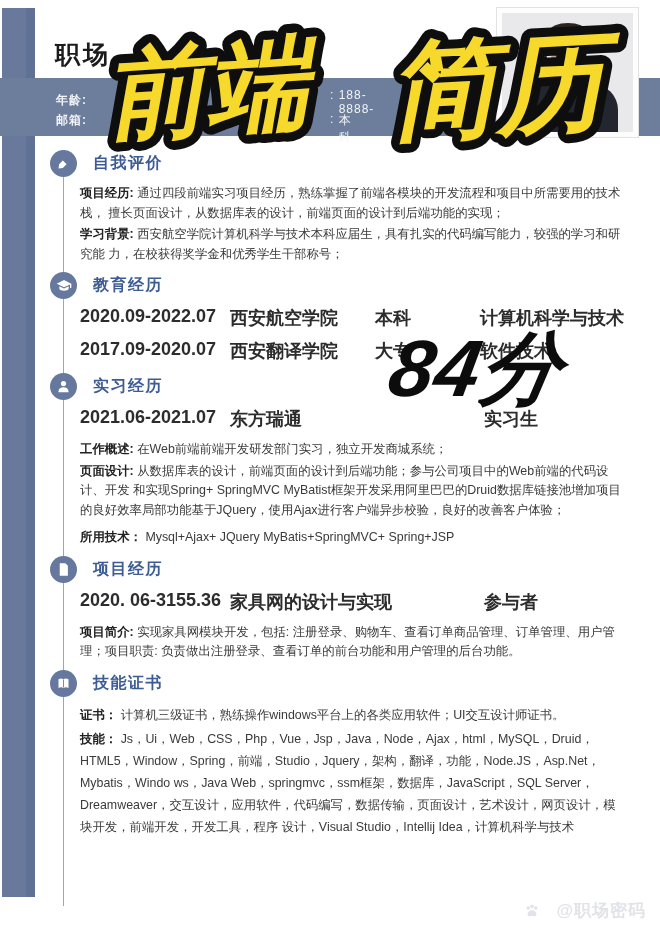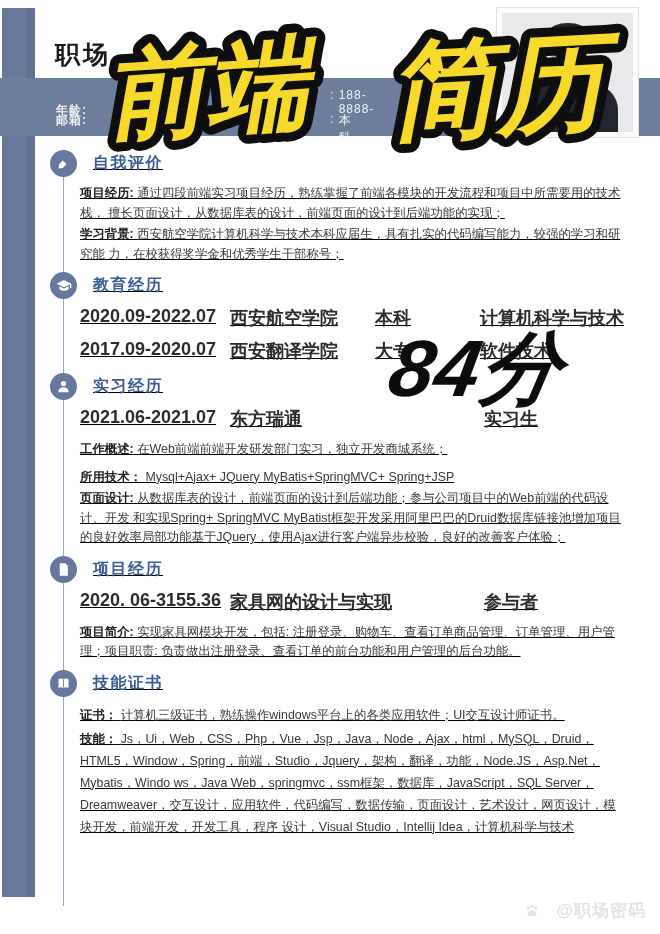--- a/index.html
+++ b/index.html
@@ -6,40 +6,40 @@
   .page{position:relative;width:660px;height:934px;background:#ffffff;overflow:hidden;
         font-family:"Liberation Sans",sans-serif;margin:0 auto;}
   
   .leftbar{position:absolute;left:2px;top:8px;width:33px;height:889px;background:#68799b;z-index:0;}
   .leftbar::after{content:"";position:absolute;right:0;top:0;width:9px;height:100%;background:#5f7194;}
   
   .name{position:absolute;left:55px;top:38px;font-size:25px;font-weight:bold;color:#1b1b1b;
         letter-spacing:3px;z-index:1;}
   .infoband{position:absolute;left:0;top:78px;width:660px;height:58px;background:#6d7e9c;z-index:1;}
   .infoband span{position:absolute;color:#f2f4f8;font-size:12px;letter-spacing:1px;}
-  .i-r1l{left:56px;top:24px;font-weight:bold;}
+  .i-r1l{left:56px;top:14px;font-weight:bold;}
   .i-r2l{left:56px;top:34px;font-weight:bold;}
   .i-r1v{left:330px;top:10px;}
   .i-r2v{left:330px;top:34px;}
   
   .photo{position:absolute;left:497px;top:8px;width:131px;height:119px;background:#fdfdfd;
          padding:5px;z-index:3;box-shadow:0 0 0 1px #e2e2e2;}
   .photo-inner{position:relative;width:100%;height:100%;background:#e9e9ec;overflow:hidden;}
   .p-head{position:absolute;left:50%;top:16px;transform:translateX(-50%);width:34px;height:42px;
           background:#c9a183;border-radius:46% 46% 42% 42%;}
   .p-hair{position:absolute;left:50%;top:10px;transform:translateX(-50%);width:36px;height:16px;
           background:#2c2420;border-radius:50% 50% 0 0;}
   .p-body{position:absolute;left:50%;bottom:0;transform:translateX(-50%);width:100px;height:48px;
           background:#23262e;border-radius:26px 26px 0 0;}
   .p-collar{position:absolute;left:50%;bottom:26px;transform:translateX(-50%);width:16px;height:22px;
           background:#f2f2f2;clip-path:polygon(50% 100%,0 0,100% 0);}
   
   .content{position:absolute;left:0;top:142px;width:660px;z-index:2;}
   .timeline{position:absolute;left:63px;top:168px;width:1px;height:738px;background:#9aa6bf;z-index:0;}
-  .section{position:relative;padding-left:80px;padding-right:34px;text-decoration:underline;}
+  .section{position:relative;padding-left:80px;padding-right:34px;}
   .sec-head{position:relative;left:-30px;display:flex;align-items:center;gap:16px;height:29px;
             margin:7px 0 6px 0;}
   .sec-icon{width:27px;height:27px;border-radius:50%;background:#66789d;display:flex;
             align-items:center;justify-content:center;flex:0 0 27px;z-index:2;}
   .sec-icon svg{display:block;}
   .sec-title{font-size:16px;font-weight:bold;color:#3d5c94;letter-spacing:1.5px;}
   .para{font-size:12.4px;line-height:19.5px;color:#3a3a3a;margin:0 0 2px 0;}
   .para b{color:#222222;}
   .gap-top{margin-top:8px;}
   .edu-row,.exp-row{display:flex;font-size:18px;font-weight:bold;color:#2c2c2c;margin:2px 0 9px 0;}
@@ -134,22 +134,22 @@
             </svg>
         </div>
         <div class="sec-title">实习经历</div>
       </div>
       <div class="exp-row">
         <span class="c-date">2021.06-2021.07</span>
         <span class="c-name">东方瑞通</span>
         <span class="c-role">实习生</span>
       </div>
       <p class="para"><b>工作概述:</b> <span>在Web前端前端开发研发部门实习，独立开发商城系统；</span></p>
+      <p class="para"><b>页面设计:</b> <span>从数据库表的设计，前端页面的设计到后端功能；参与公司项目中的Web前端的代码设计、开发 和实现Spring+ SpringMVC MyBatist框架开发采用阿里巴巴的Druid数据库链接池增加项目的良好效率局部功能基于JQuery，使用Ajax进行客户端异步校验，良好的改善客户体验；</span></p>
       <p class="para gap-top"><b>所用技术：</b> <span>Mysql+Ajax+ JQuery MyBatis+SpringMVC+ Spring+JSP</span></p>
-      <p class="para"><b>页面设计:</b> <span>从数据库表的设计，前端页面的设计到后端功能；参与公司项目中的Web前端的代码设计、开发 和实现Spring+ SpringMVC MyBatist框架开发采用阿里巴巴的Druid数据库链接池增加项目的良好效率局部功能基于JQuery，使用Ajax进行客户端异步校验，良好的改善客户体验；</span></p>
     </div>
 
     <div class="section">
       <div class="sec-head">
         <div class="sec-icon">
           <svg width="15" height="15" viewBox="0 0 24 24">
               <path fill="#ffffff" d="M6 2h9l4 4v16H6V2zm2 6h9v1.6H8V8zm0 3.5h9v1.6H8v-1.6zm0 3.5h9v1.6H8V15z"></path>
             </svg>
         </div>
         <div class="sec-title">项目经历</div>

